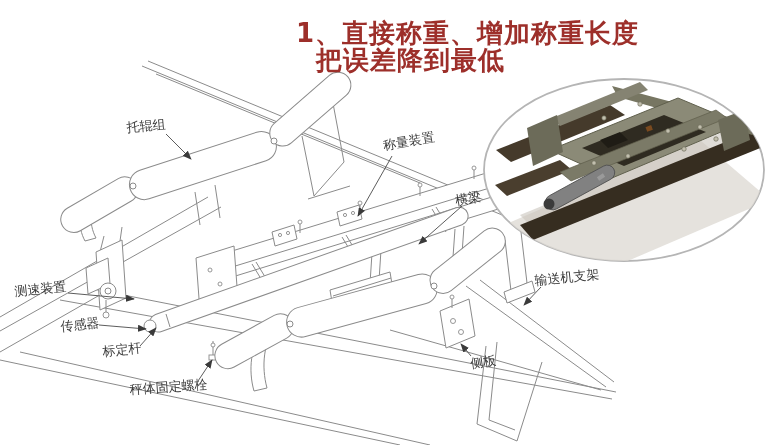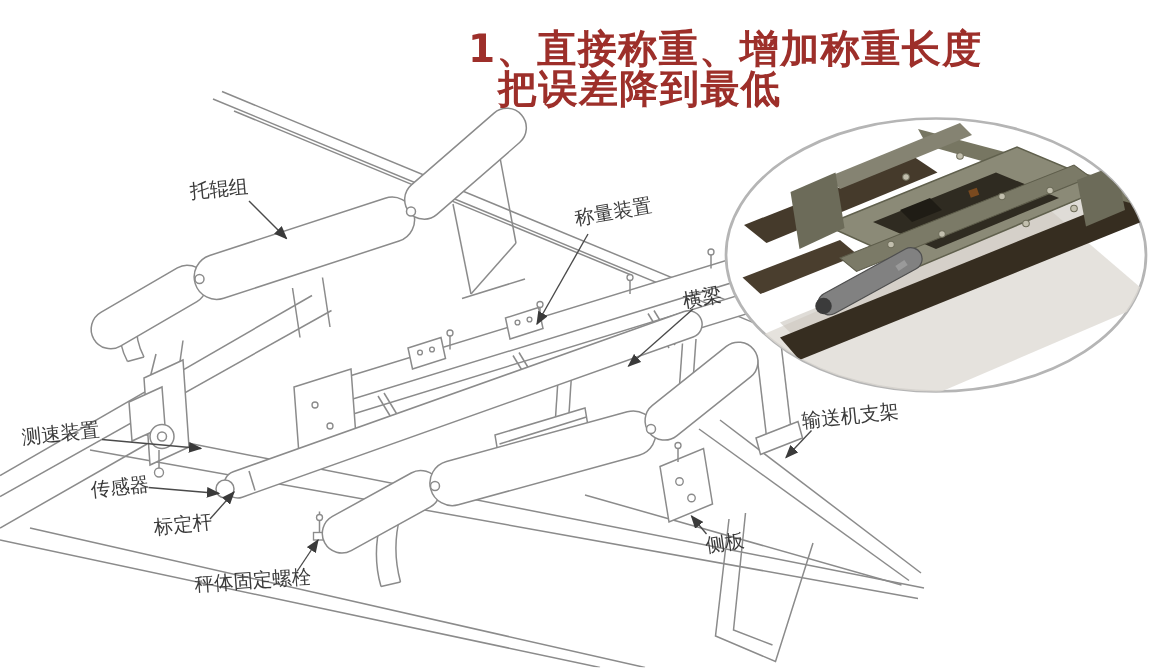--- a/index.html
+++ b/index.html
@@ -1,19 +1,19 @@
 <!DOCTYPE html>
 <html><head>
 <meta charset="utf-8">
 <style>
   html,body{margin:0;padding:0;background:#fff;}
   #stage{position:relative;width:770px;height:445px;background:#ffffff;overflow:hidden;
          font-family:"DejaVu Sans","Liberation Sans",sans-serif;}
   #diagram{position:absolute;left:0;top:0;}
-  .title{position:absolute;left:312px;top:20px;color:#9d2f2a;font-weight:bold;
+  .title{position:absolute;left:296px;top:20px;color:#9d2f2a;font-weight:bold;
          font-size:26px;line-height:27px;letter-spacing:1px;white-space:nowrap;}
   .title .l2{margin-left:20px;display:block;}
   text.plabel{font-size:13px;fill:#3a3a3a;}
   .dline{stroke:#8b8b8b;stroke-width:1;fill:none;}
   .dfill{stroke:#8b8b8b;stroke-width:1;fill:#ffffff;}
   .leader{stroke:#4a4a4a;stroke-width:0.9;fill:none;}
   .bolt{stroke:#8b8b8b;stroke-width:0.9;fill:#ffffff;}
 </style>
 </head>
 <body>

